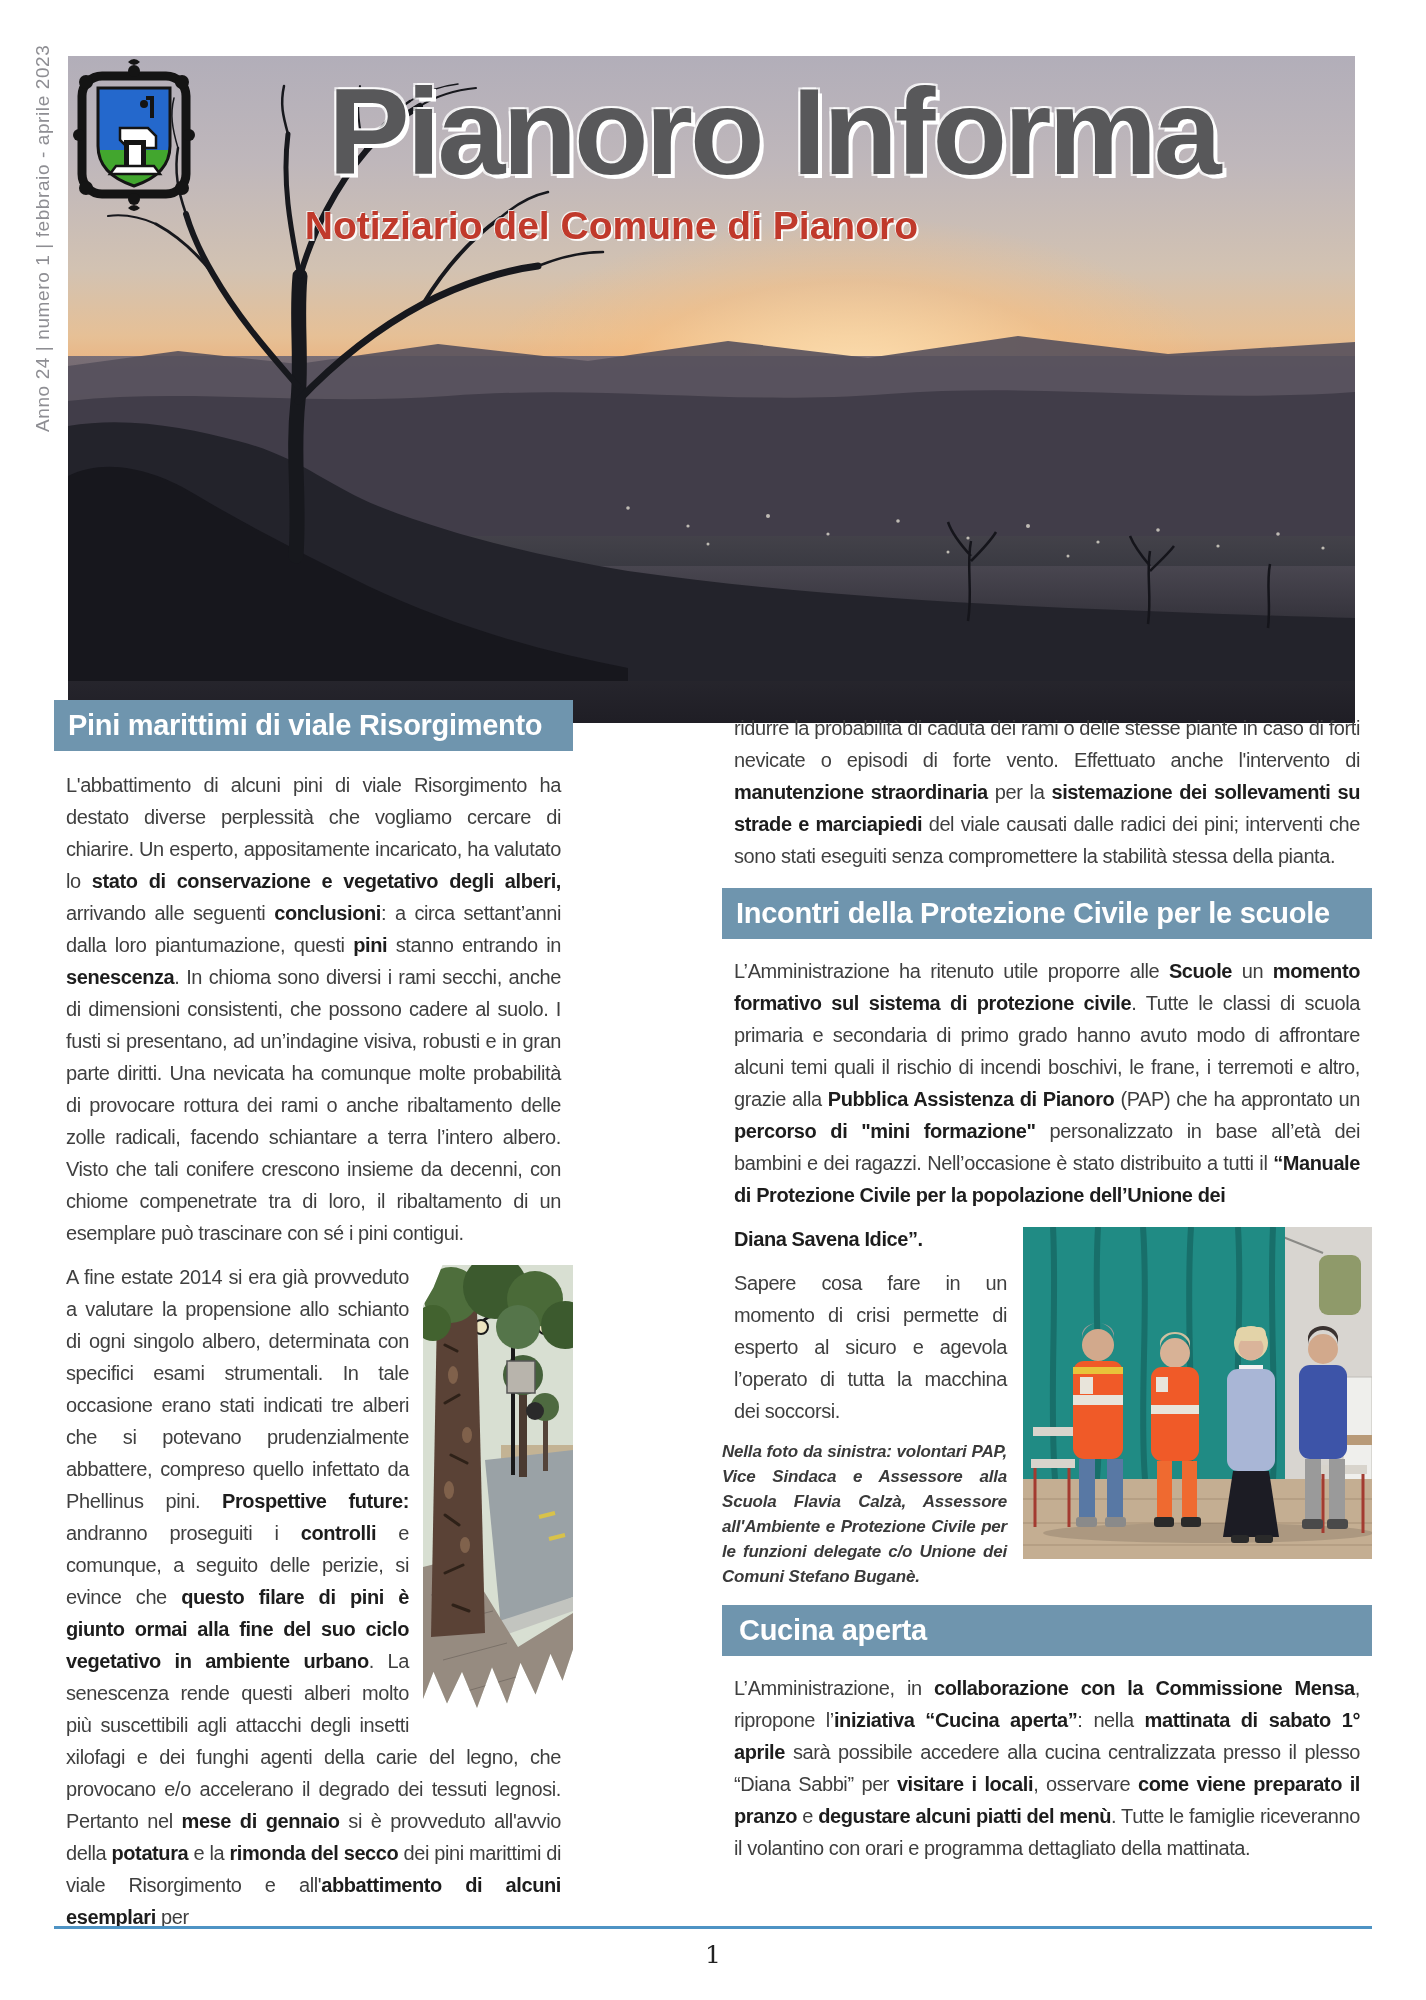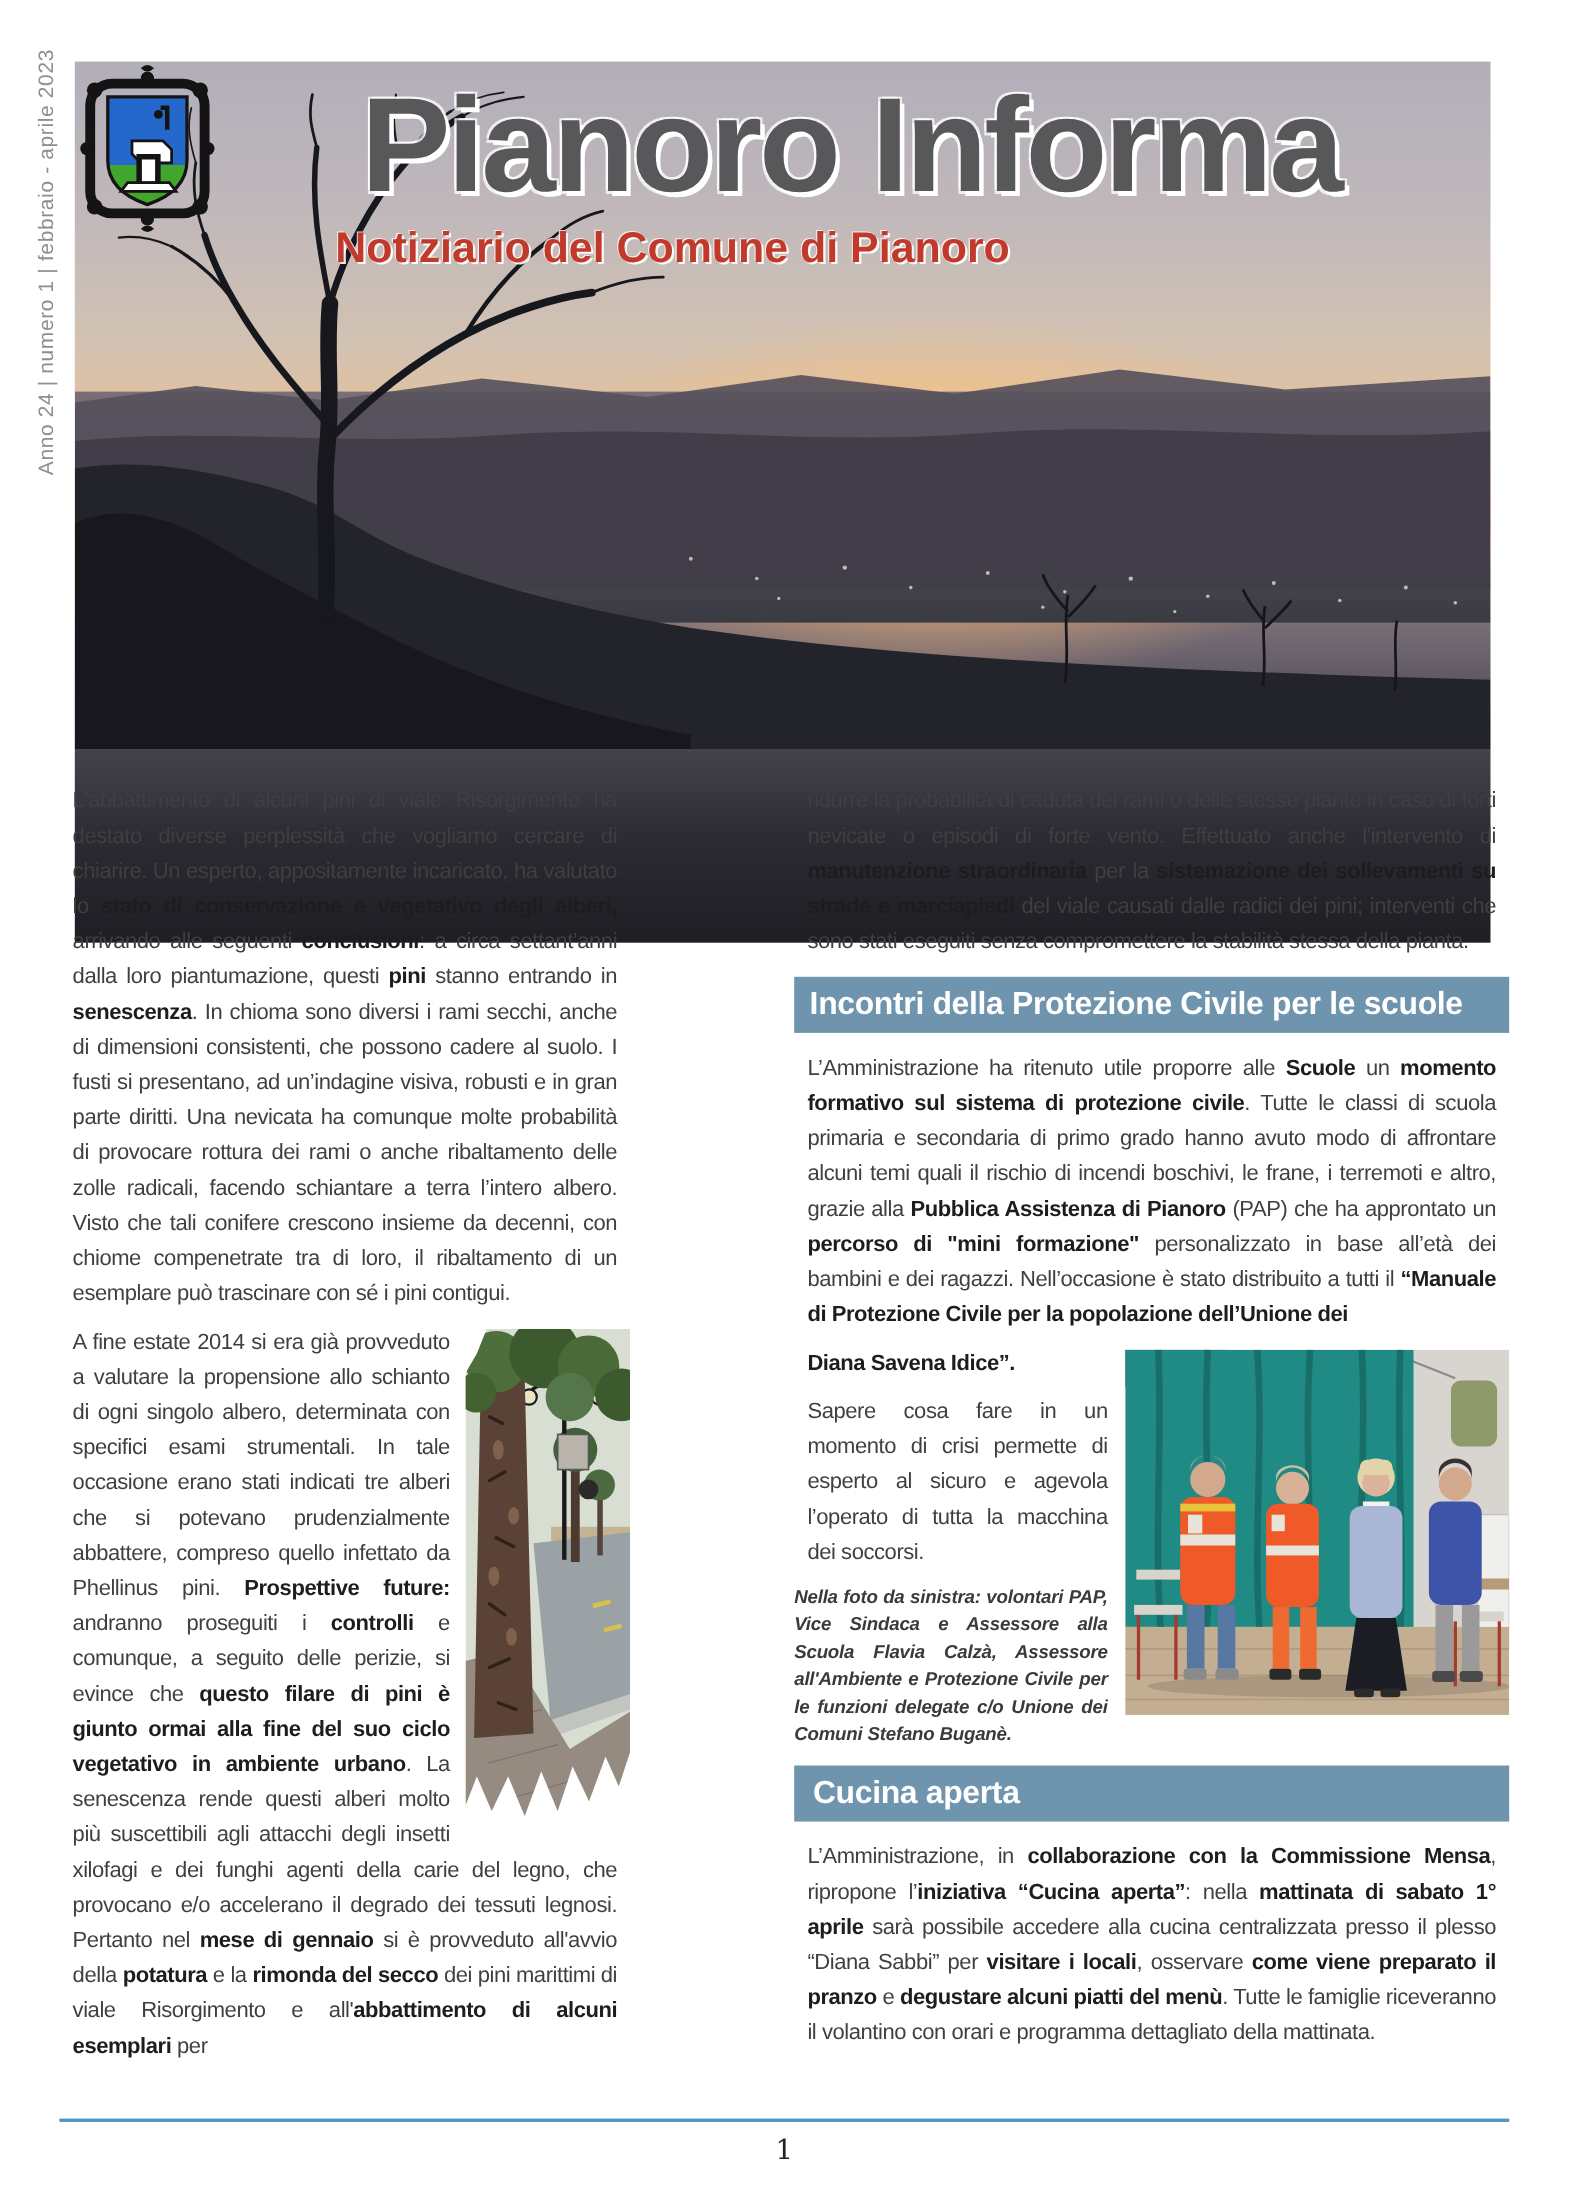--- a/index.html
+++ b/index.html
@@ -6,21 +6,21 @@
   body{width:1426px;height:2000px;position:relative;overflow:hidden;
        font-family:"Liberation Sans", sans-serif;color:#3f3f3f;}
   .page{position:absolute;inset:0;background:#fff;}
 
   
   .edition{position:absolute;left:32px;top:432px;transform-origin:0 0;
            transform:rotate(-90deg);white-space:nowrap;font-size:19px;
            letter-spacing:.6px;color:#8e8e93;}
 
   
-  .hero{position:absolute;left:68px;top:56px;width:1287px;height:801px;overflow:hidden;
+  .hero{position:absolute;left:68px;top:56px;width:1287px;height:667px;overflow:hidden;
         background:
          radial-gradient(ellipse 520px 240px at 61% 50%, rgba(255,233,190,.95), rgba(255,190,120,.40) 45%, rgba(255,180,110,0) 72%),
          linear-gradient(180deg,#b2aeb9 0%,#bfb7bb 16%,#d2c2b2 32%,#e6c096 42%,#edaa70 50%,#d99a6e 55%,#8d7a78 60%,#6f6671 66%,#4a4751 76%,#2c2b33 88%,#1f1e25 100%);}
   .hero svg{position:absolute;inset:0;}
   .hero-title{position:absolute;top:6px;left:128px;right:4px;text-align:center;
               font-size:122px;font-weight:bold;letter-spacing:-3px;color:#58585a;
               text-shadow:4px 4px 0 #ffffff,-2px -2px 0 rgba(255,255,255,.75),
                           2px -2px 0 rgba(255,255,255,.75),-2px 2px 0 rgba(255,255,255,.75);}
   .hero-subtitle{position:absolute;top:148px;left:150px;width:700px;text-align:right;
               font-size:39px;font-weight:bold;color:#c0392b;
@@ -155,20 +155,21 @@
         <rect x="60" y="88" width="14" height="22" fill="#ffffff" stroke="#141414" stroke-width="2"></rect>
         <polygon points="48,110 86,110 92,118 42,118" fill="#ffffff" stroke="#141414" stroke-width="2.5"></polygon>
       </g>
     </svg>
 
     <div class="hero-title">Pianoro Informa</div>
     <div class="hero-subtitle">Notiziario del Comune di Pianoro</div>
   </div>
 
   <div class="col-left">
+    <div class="section-bar">Pini marittimi di viale Risorgimento</div>
     <p class="body-text"><span>L'abbattimento di alcuni pini di viale Risorgimento ha destato diverse perplessità che vogliamo cercare di chiarire. Un esperto, appositamente incaricato, ha valutato lo </span><b>stato di conservazione e vegetativo degli alberi,</b><span> arrivando alle seguenti </span><b>conclusioni</b><span>: a circa settant’anni dalla loro piantumazione, questi </span><b>pini</b><span> stanno entrando in </span><b>senescenza</b><span>. In chioma sono diversi i rami secchi, anche di dimensioni consistenti, che possono cadere al suolo. I fusti si presentano, ad un’indagine visiva, robusti e in gran parte diritti. Una nevicata ha comunque molte probabilità di provocare rottura dei rami o anche ribaltamento delle zolle radicali, facendo schiantare a terra l’intero albero. Visto che tali conifere crescono insieme da decenni, con chiome compenetrate tra di loro, il ribaltamento di un esemplare può trascinare con sé i pini contigui.</span></p>
     <div class="photo-street">
       <svg viewBox="0 0 150 452" preserveAspectRatio="none">
         <rect width="150" height="452" fill="#d8dfd2"></rect>
         <rect x="78" y="180" width="72" height="72" fill="#c3b394"></rect>
         <rect x="100" y="214" width="16" height="36" fill="#6a4a3a"></rect>
         <polygon points="62,195 150,185 150,332 78,362" fill="#9aa2a6"></polygon>
         <polygon points="58,362 150,332 150,346 60,378" fill="#c2c4bf"></polygon>
         <polygon points="0,452 0,302 40,292 95,382 150,348 150,452" fill="#968b80"></polygon>
         <g stroke="#7a7168" stroke-width="1">

